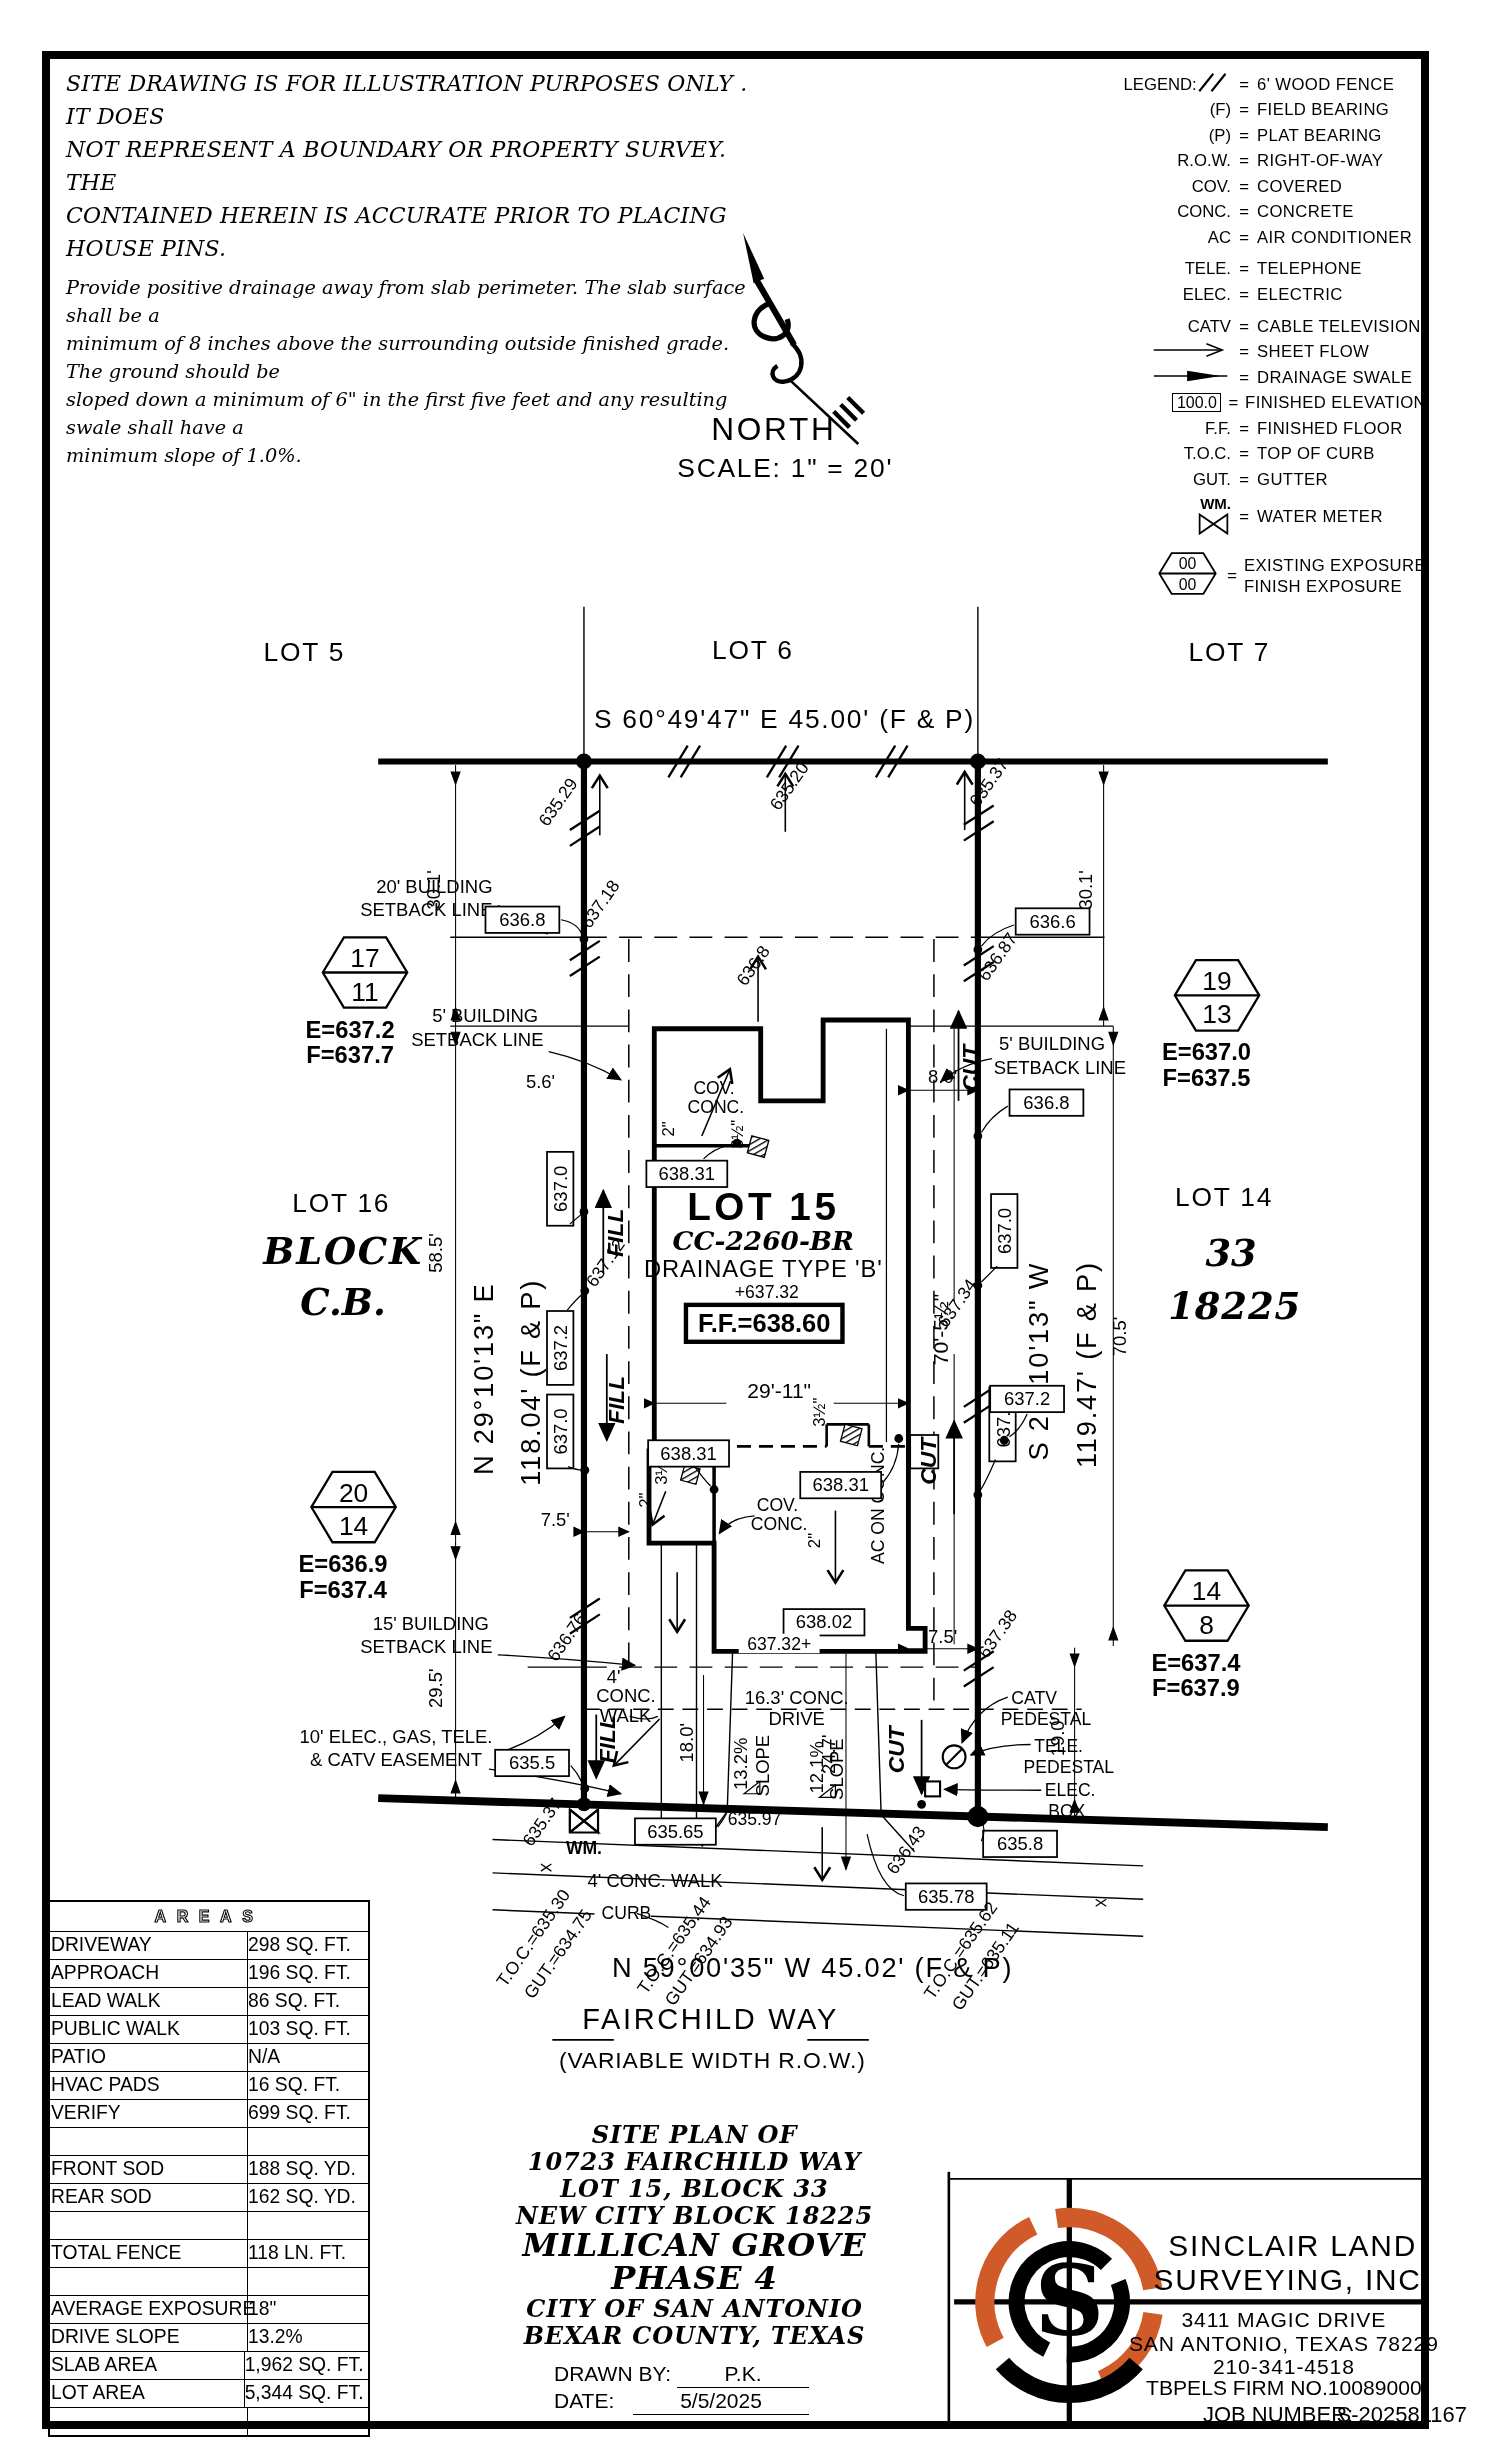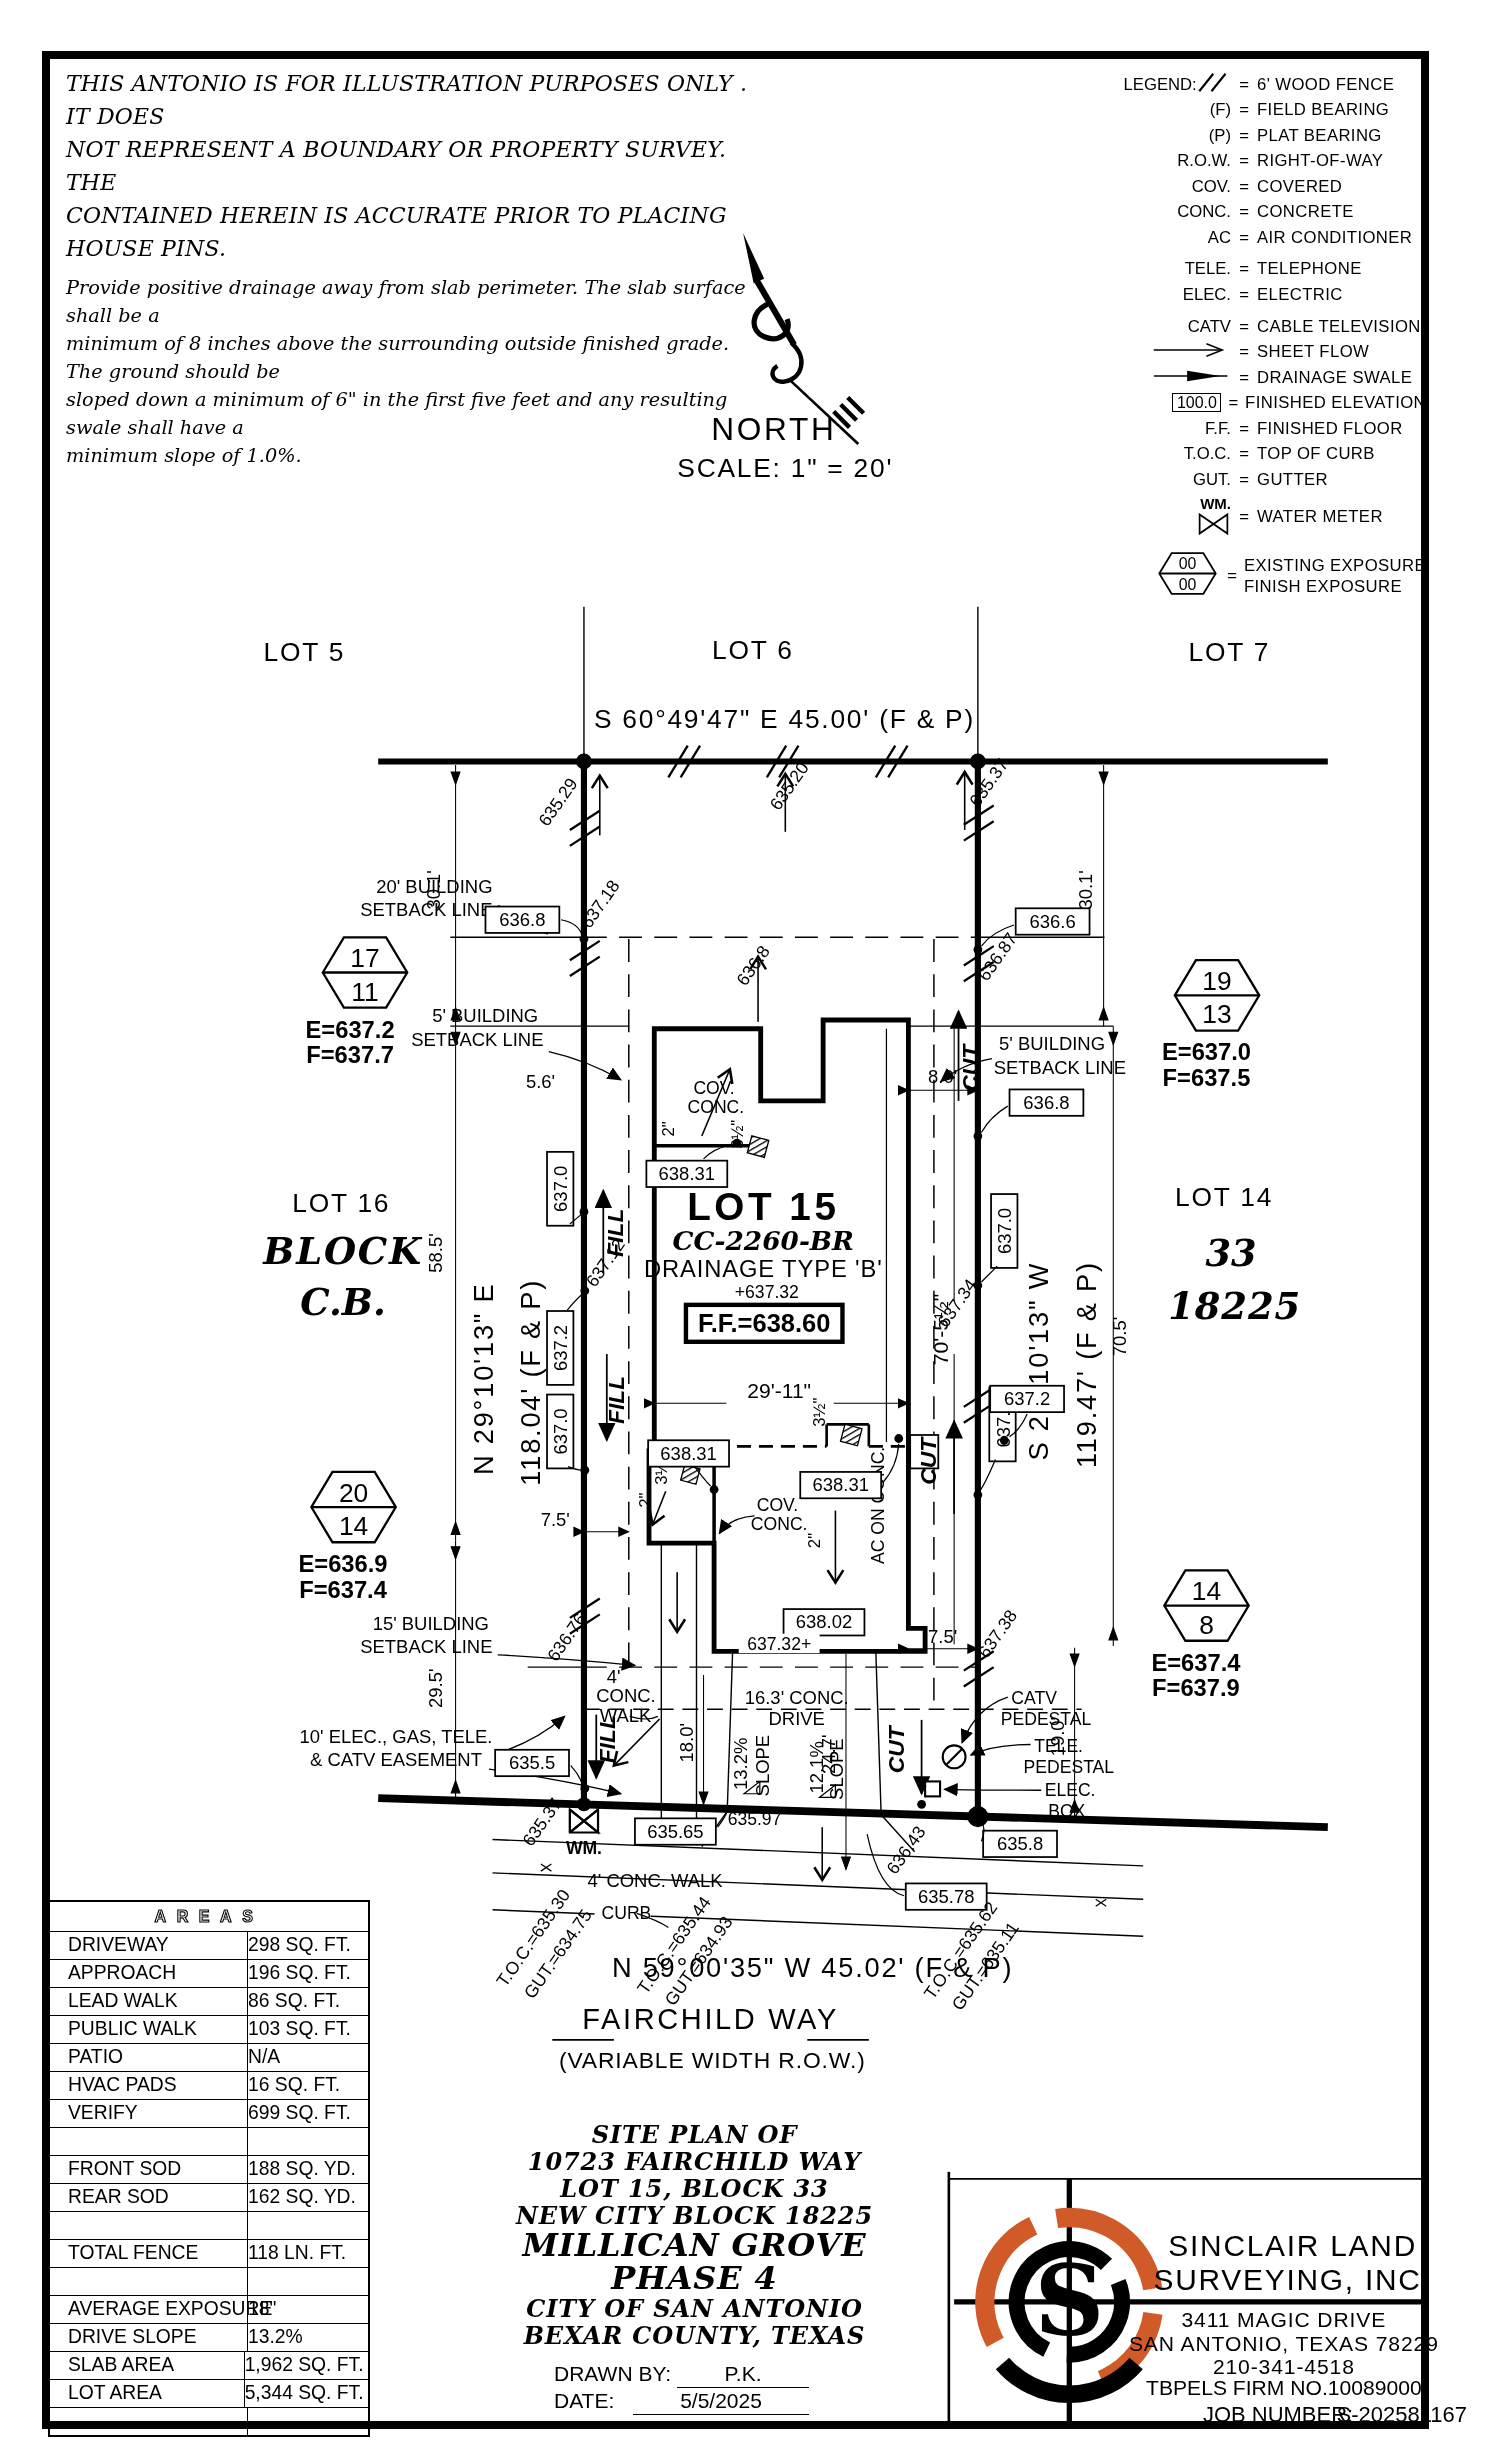--- a/index.html
+++ b/index.html
@@ -23,21 +23,21 @@
   .ltitle{position:absolute;left:-3.5px;top:2.6px;font-size:16.7px;}
   .ebox{border:1.8px solid #000;padding:0 3.5px;font-size:16px;}
   .wmstack{display:flex;flex-direction:column;align-items:flex-end;line-height:14px;}
   .hexrow{height:56px;}
   .lv2{line-height:21px;}
   
   .areas{left:48px;top:1900px;width:322px;border:2.6px solid #000;box-sizing:border-box;font-size:19.3px;}
   .atitle{height:29px;line-height:29px;text-align:center;font-weight:bold;font-size:16px;letter-spacing:10.6px;color:#fff;-webkit-text-stroke:1.1px #000;border-bottom:1.8px solid #000;}
   .arow{display:flex;height:27px;line-height:26px;border-bottom:1.3px solid #000;}
   .arow:last-child{border-bottom:none;}
-  .al{width:198px;border-right:1.3px solid #000;padding-left:18px;box-sizing:border-box;white-space:nowrap;}
+  .al{width:198px;border-right:1.3px solid #000;padding-left:1px;box-sizing:border-box;white-space:nowrap;}
   .av{flex:1;padding-right:4.4px;white-space:nowrap;}
   
   .titleblock{left:488px;top:2121px;width:413px;text-align:center;font-family:"DejaVu Serif",serif;font-weight:bold;font-style:italic;}
   .tb-s{font-size:24px;line-height:27px;letter-spacing:0.9px;}
   .tb-b{font-size:32px;line-height:33px;letter-spacing:0.9px;}
   .drawn{margin-top:12.3px;font-family:"Liberation Sans",sans-serif;font-style:normal;font-weight:normal;font-size:21px;text-align:left;padding-left:66px;}
   .drow{display:flex;line-height:26px;}
   .dlab{width:123px;}
   .dval{min-width:132px;text-align:center;border-bottom:1.8px solid #000;}
 </style>
@@ -520,21 +520,21 @@
         <text x="1460" y="2700" font-size="24" letter-spacing="1">210-341-4518</text>
         <text x="1460" y="2724" font-size="24">TBPELS FIRM NO.10089000</text>
         <text x="1368" y="2754" font-size="25" text-anchor="start">JOB NUMBER:</text>
         <text x="1520" y="2754" font-size="25" text-anchor="start">S-202581167</text>
       </g>
     </g>
   </svg>
 
   <div class="overlay disclaimer">
     <div class="p1">
-      <div>THIS ANTONIO IS FOR ILLUSTRATION PURPOSES ONLY . IT DOES</div>
+      <div>SITE DRAWING IS FOR ILLUSTRATION PURPOSES ONLY . IT DOES</div>
       <div>NOT REPRESENT A BOUNDARY OR PROPERTY SURVEY. THE</div>
       <div>CONTAINED HEREIN IS ACCURATE PRIOR TO PLACING HOUSE PINS.</div>
     </div>
     <div class="p2">
       <div>Provide positive drainage away from slab perimeter. The slab surface shall be a</div>
       <div>minimum of 8 inches above the surrounding outside finished grade. The ground should be</div>
       <div>sloped down a minimum of 6" in the first five feet and any resulting swale shall have a</div>
       <div>minimum slope of 1.0%.</div>
     </div>
   </div>

